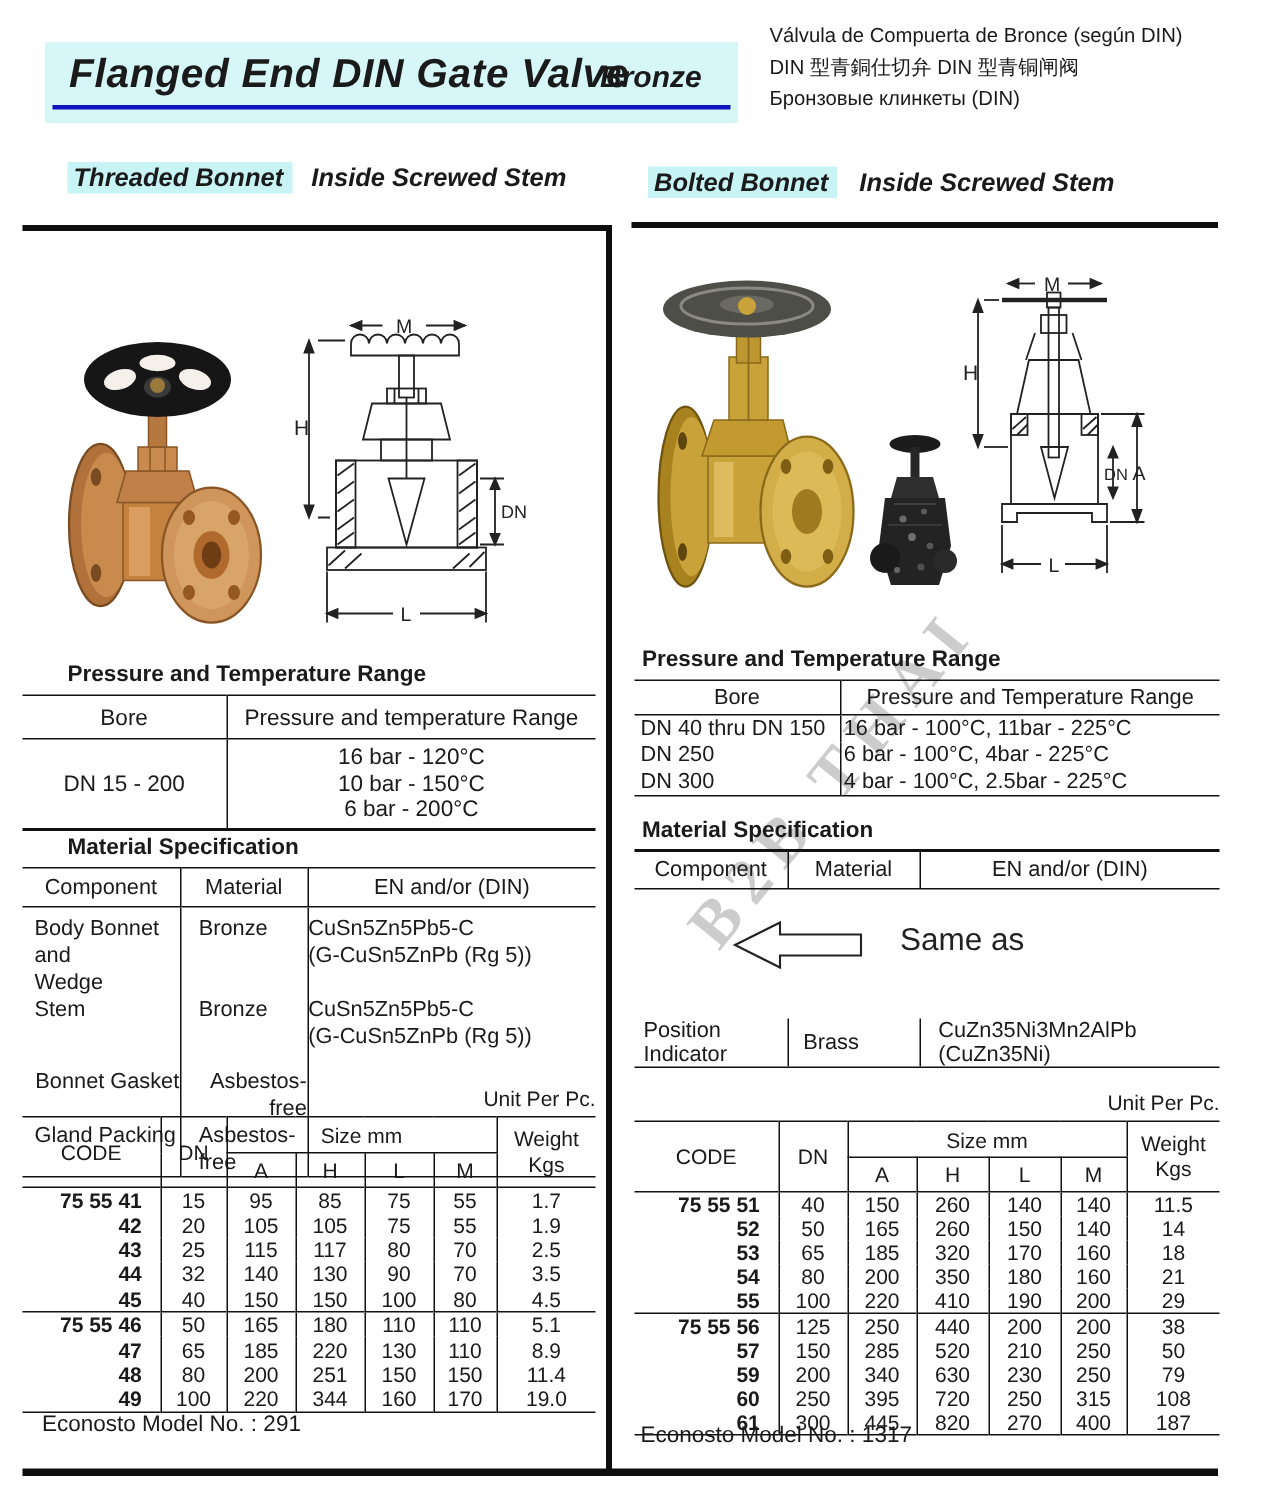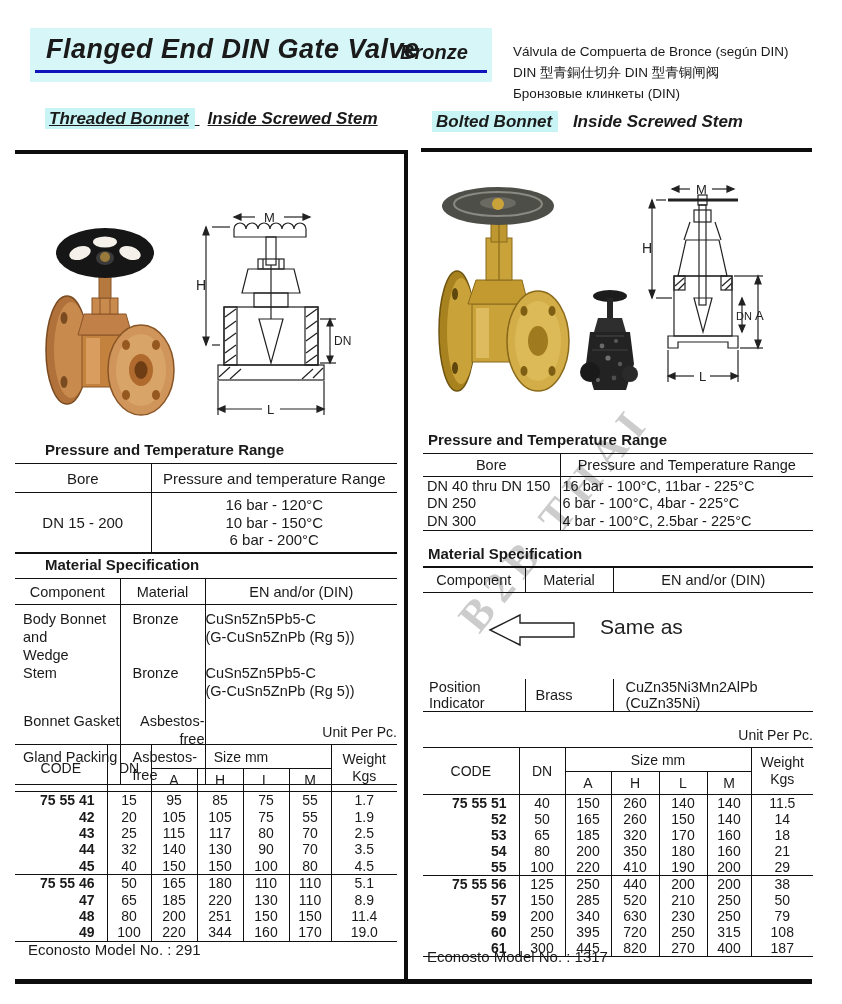--- a/index.html
+++ b/index.html
@@ -6,21 +6,21 @@
   #page{position:relative;width:842px;height:1004px;background:#ffffff;overflow:hidden;
         font-family:"Liberation Sans",sans-serif;color:#1a1a1a;}
   .abs{position:absolute;}
   .preline{white-space:pre-line;}
 
   
   .title-box{left:30px;top:28px;width:462px;height:54px;background:#d6f6f7;}
   .title-text{left:16px;top:6px;font-size:27px;font-weight:bold;font-style:italic;letter-spacing:.5px;}
   .bronze-text{left:370px;top:13px;font-size:20px;font-weight:bold;font-style:italic;}
   .title-underline{left:5px;top:42px;width:452px;height:3px;background:#1113bd;}
-  .translations{left:513px;top:42px;width:320px;font-size:13.5px;line-height:1.55;}
+  .translations{left:513px;top:14px;width:320px;font-size:13.5px;line-height:1.55;}
 
   
   .rule{background:#0d0d0d;}
   .hl{background:#c9f4f5;}
 
   
   .col-head{font-size:17px;font-weight:bold;font-style:italic;}
   .col-head .pad{padding:1px 6px 1px 4px;}
 
   
@@ -100,21 +100,21 @@
     <div>Válvula de Compuerta de Bronce (según DIN)</div>
     <div>DIN 型青銅仕切弁  DIN 型青铜闸阀</div>
     <div>Бронзовые клинкеты (DIN)</div>
   </div>
 
   <div class="abs rule content" style="left:15px;top:150px;width:390px;height:4px;"></div>
   <div class="abs rule content" style="left:421px;top:148px;width:391px;height:4px;"></div>
   <div class="abs rule content" style="left:404px;top:150px;width:4px;height:834px;"></div>
   <div class="abs rule content" style="left:15px;top:979px;width:797px;height:5px;"></div>
 
-  <div class="abs col-head content" style="left:45px;top:109px;text-decoration:underline;">
+  <div class="abs col-head content" style="left:45px;top:109px;">
     <span class="hl pad">Threaded Bonnet</span>
     <span style="padding-left:8px;">Inside Screwed Stem</span>
   </div>
 
   <svg class="abs content" style="left:42px;top:220px;" width="140" height="198" viewBox="0 0 140 198">
     <ellipse cx="25" cy="130" rx="21" ry="54" fill="#b0713a" stroke="#7a4a20" stroke-width="1.5"></ellipse>
     <ellipse cx="29" cy="130" rx="17" ry="48" fill="#c98a4e"></ellipse>
     <ellipse cx="22" cy="98" rx="3.5" ry="6" fill="#7a4a20"></ellipse>
     <ellipse cx="22" cy="162" rx="3.5" ry="6" fill="#7a4a20"></ellipse>
     <rect x="40" y="115" width="56" height="52" fill="#c4823f" stroke="#8a5526" stroke-width="1"></rect>

